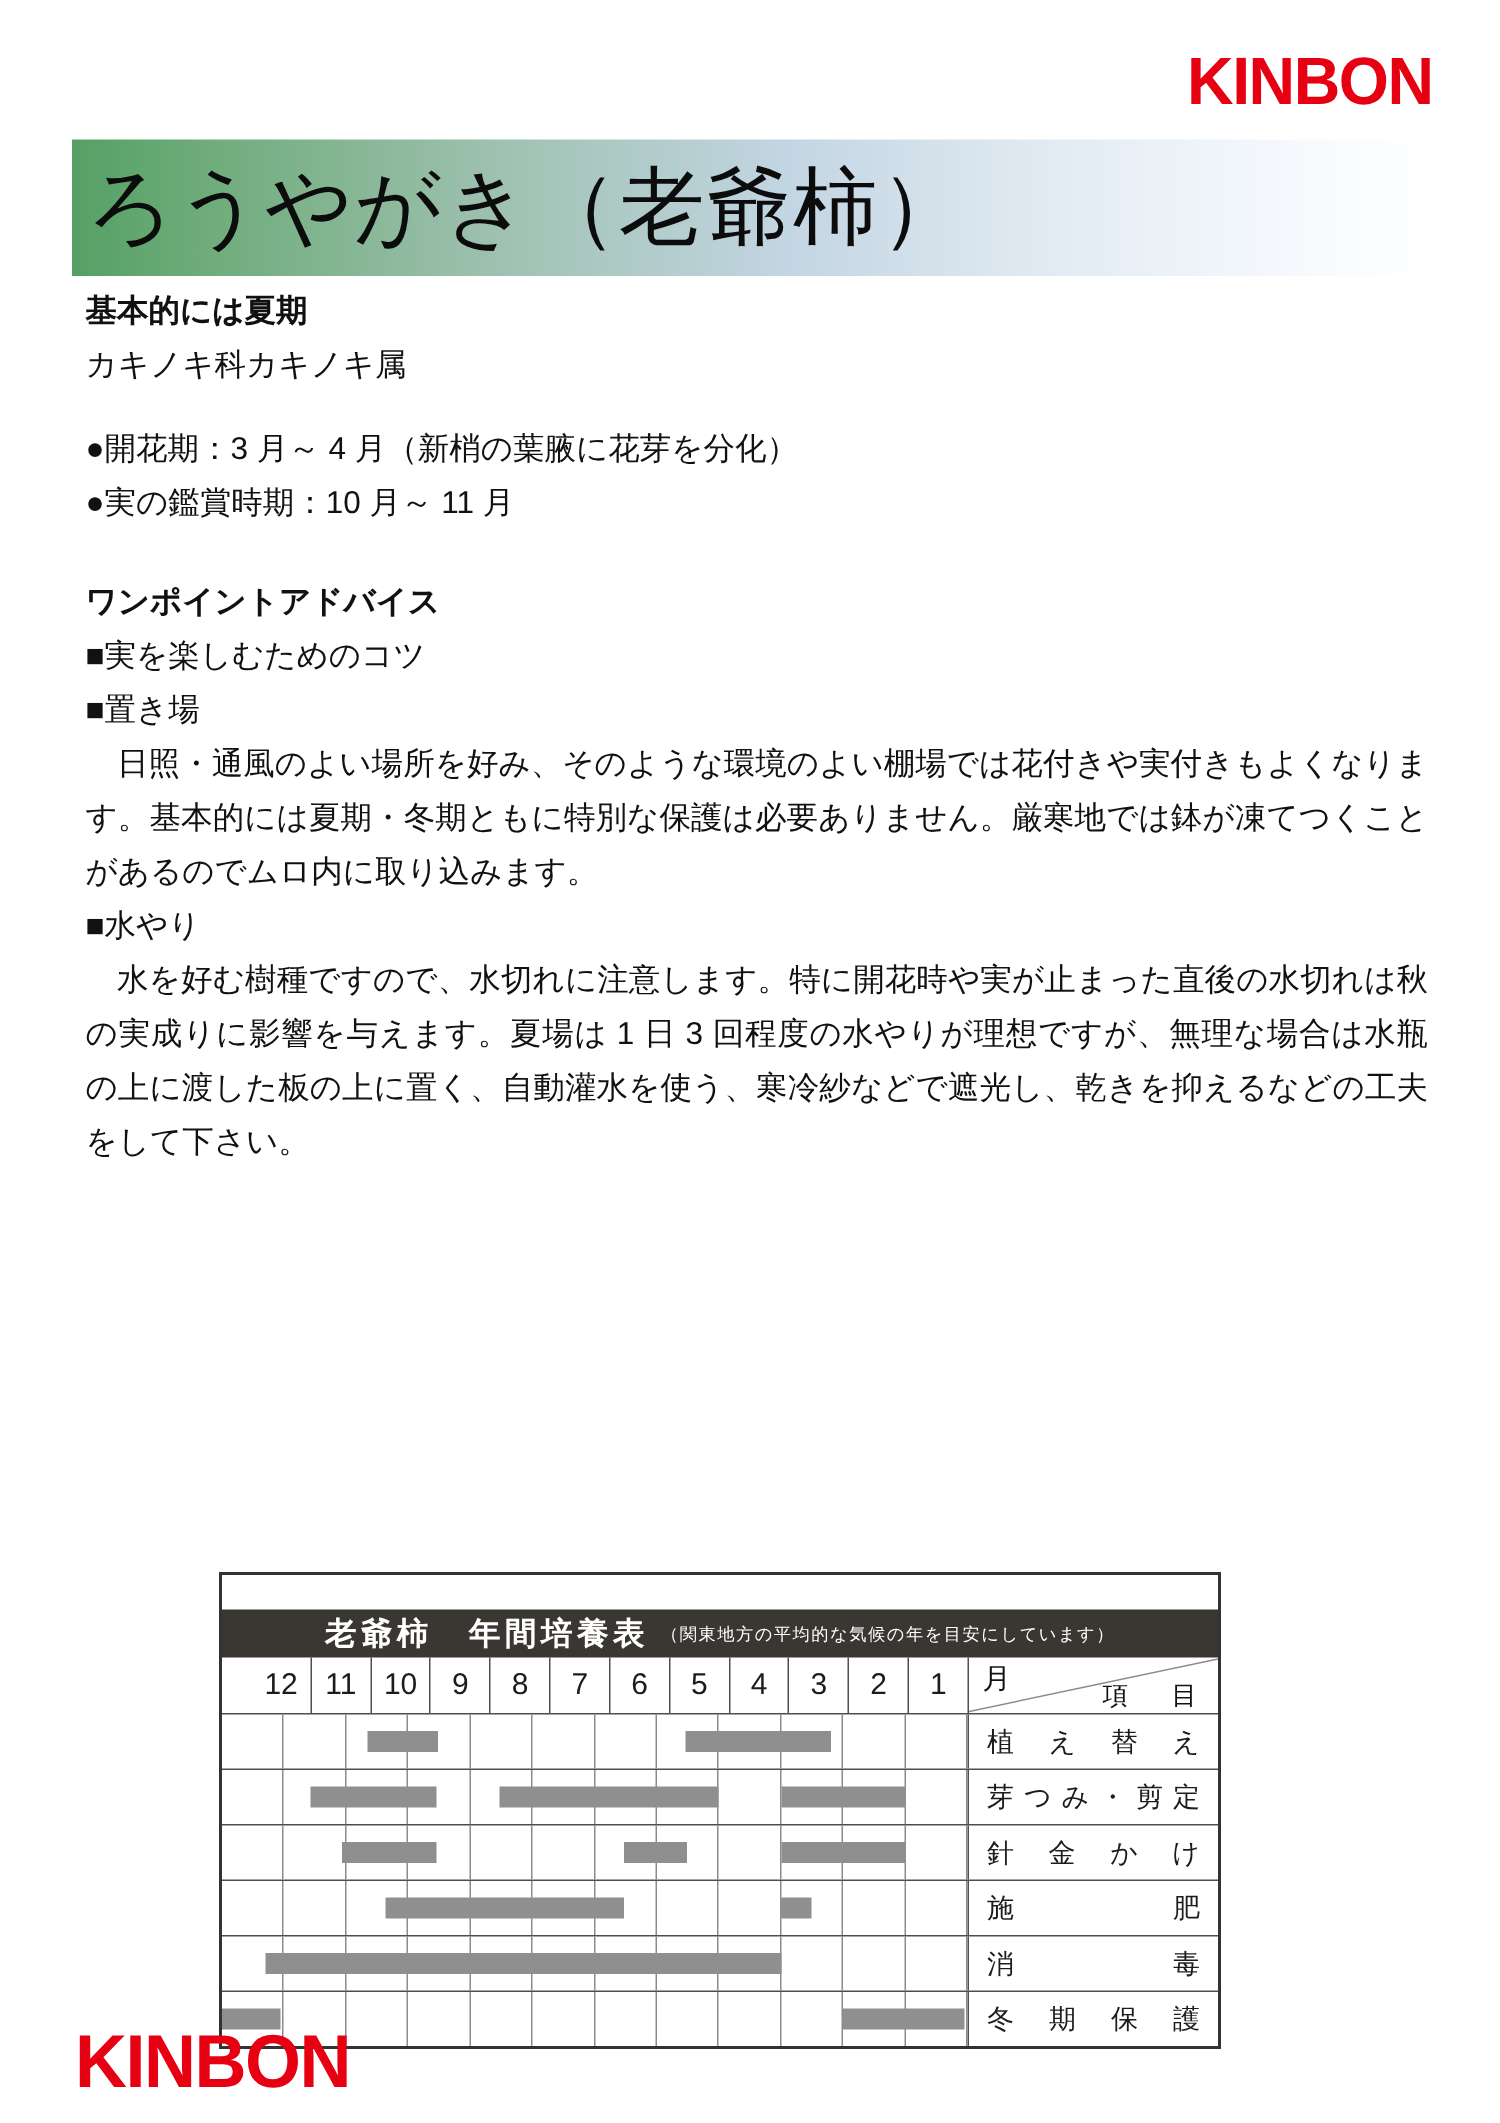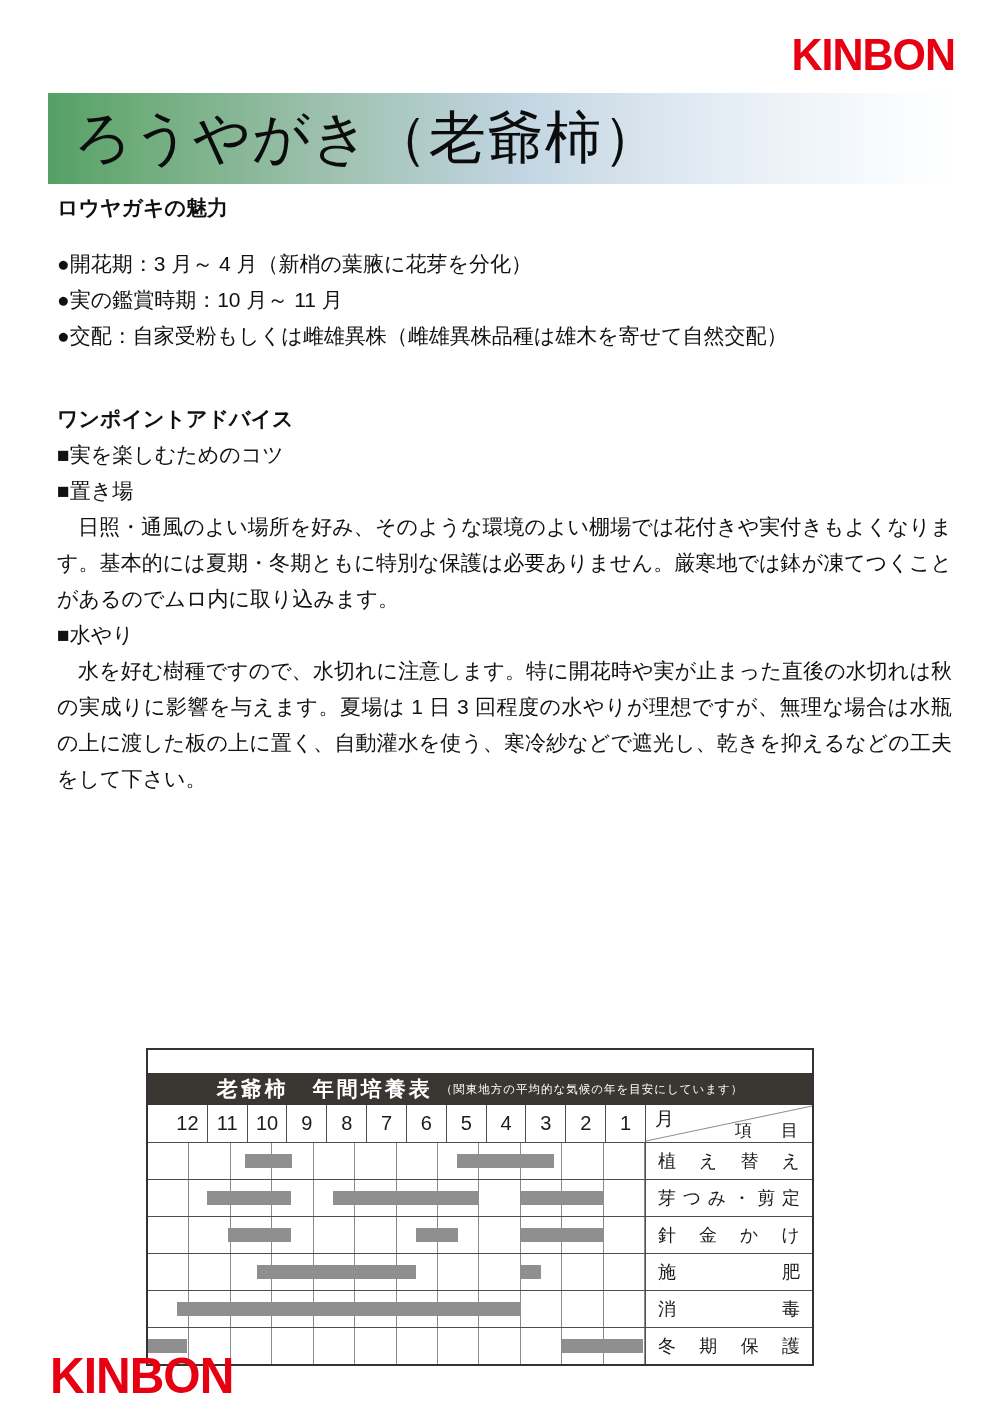--- a/index.html
+++ b/index.html
@@ -30,39 +30,39 @@
   #banner{
     position:absolute;left:48px;top:93px;width:908px;height:91px;
     background:linear-gradient(90deg,
       #55a065 0%, #6fac7b 10%, #9cc0ad 30%, #c2d5e2 52%,
       #e2ebf3 72%, #f8fbfe 92%, #ffffff 100%);
     display:flex;align-items:center;
   }
   #banner .title{
     font-family:"Liberation Serif","DejaVu Serif",serif;
     font-size:57px;
-    padding-left:26px;
+    padding-left:10px;
     letter-spacing:1px;
     color:#0c0c0c;
     white-space:nowrap;
   }
 
   
   #content{
     position:absolute;left:57px;top:190px;width:895px;
     font-size:21px;line-height:36px;
   }
   .h-bold{font-weight:bold;}
   .para{
     text-align:justify;
     text-justify:inter-ideograph;
     margin:0;
   }
   .gap20{margin-top:20px;}
-  .gap30{margin-top:47px;}
+  .gap30{margin-top:30px;}
 
   
   #calendar{
     position:absolute;left:146px;top:1048px;width:664px;
     border:2px solid #333;
     box-sizing:content-box;
     background:#fff;
   }
   #cal-title{
     height:32px;
@@ -111,25 +111,25 @@
 
 <div id="page">
 
   <div id="logo-top" class="logo">KINBON</div>
 
   <div id="banner">
     <div class="title">ろうやがき（老爺柿）</div>
   </div>
 
   <div id="content">
-    <div class="h-bold">ロウヤガキの魅力</div>
+    <div class="h-bold">基本的には夏期</div>
+    <div>カキノキ科カキノキ属</div>
 
     <div class="gap20">●開花期：3 月～ 4 月（新梢の葉腋に花芽を分化）</div>
     <div>●実の鑑賞時期：10 月～ 11 月</div>
-    <div>●交配：自家受粉もしくは雌雄異株（雌雄異株品種は雄木を寄せて自然交配）</div>
 
     <div class="h-bold gap30">ワンポイントアドバイス</div>
 
     <div>■実を楽しむためのコツ</div>
 
     <div>■置き場</div>
     <p class="para">　日照・通風のよい場所を好み、そのような環境のよい棚場では花付きや実付きもよくなります。基本的には夏期・冬期ともに特別な保護は必要ありません。厳寒地では鉢が凍てつくことがあるのでムロ内に取り込みます。</p>
 
     <div>■水やり</div>
     <p class="para">　水を好む樹種ですので、水切れに注意します。特に開花時や実が止まった直後の水切れは秋の実成りに影響を与えます。夏場は 1 日 3 回程度の水やりが理想ですが、無理な場合は水瓶の上に渡した板の上に置く、自動灌水を使う、寒冷紗などで遮光し、乾きを抑えるなどの工夫をして下さい。</p>

